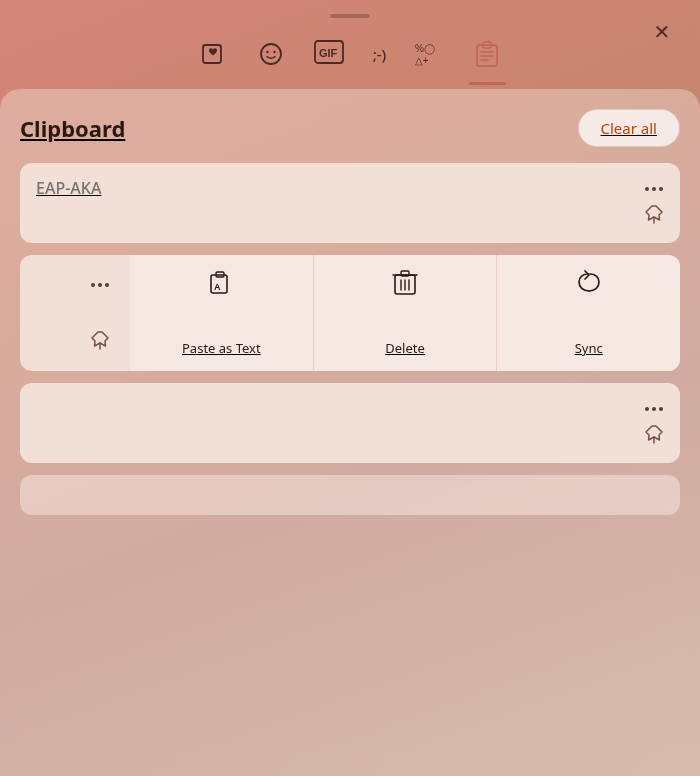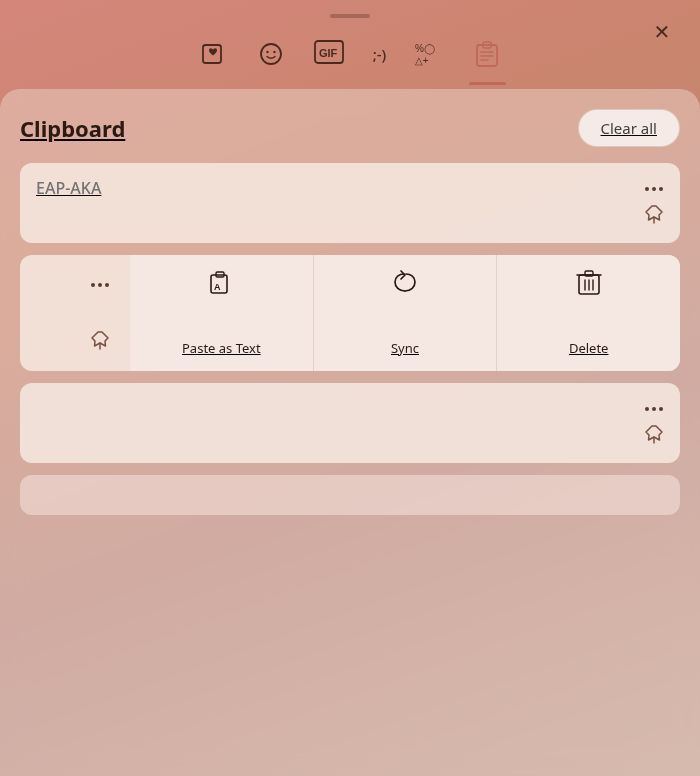--- a/index.html
+++ b/index.html
@@ -102,21 +102,21 @@
       font-weight: 700;
       color: #2a1a12;
     }
 
     .clear-all-btn {
       background: rgba(255,255,255,0.75);
       border: 1px solid rgba(200,170,155,0.5);
       border-radius: 20px;
       padding: 8px 22px;
       font-size: 15px;
-      color: #404040;
+      color: #c2410c;
       cursor: pointer;
       font-family: inherit;
     }
 
     .clipboard-item {
       background: rgba(248,235,228,0.82);
       border-radius: 12px;
       margin-bottom: 12px;
       padding: 14px 16px 12px;
       position: relative;
@@ -326,44 +326,44 @@
     <div class="action-menu">
       <button class="action-btn">
         <span class="action-btn-icon">
           <svg width="28" height="28" viewBox="0 0 28 28" fill="none">
             <rect x="4" y="6" width="16" height="18" rx="2" stroke="#2a1a12" stroke-width="1.6" fill="none"></rect>
             <rect x="9" y="3" width="8" height="5" rx="1.2" stroke="#2a1a12" stroke-width="1.4" fill="none"></rect>
             <text x="7" y="21" font-family="'Segoe UI',sans-serif" font-size="9" font-weight="700" fill="#2a1a12">A</text>
           </svg>
         </span>
         <span class="action-btn-label">Paste as Text</span>
-      </button>
-      <button class="action-btn">
-        <span class="action-btn-icon">
-          <svg width="28" height="28" viewBox="0 0 28 28" fill="none">
-            <path d="M14 22 C8 22 4 18 4 13 C4 8 8 5 13 5" stroke="#2a1a12" stroke-width="1.7" fill="none" stroke-linecap="round"></path>
-            <path d="M14 22 C20 22 24 18 24 13 C24 8 20 5 15 5" stroke="#2a1a12" stroke-width="1.7" fill="none" stroke-linecap="round"></path>
-            <polyline points="10,2 14,6 10,10" stroke="#2a1a12" stroke-width="1.7" fill="none" stroke-linejoin="round" stroke-linecap="round"></polyline>
-          </svg>
-        </span>
-        <span class="action-btn-label">Sync</span>
       </button>
       <button class="action-btn">
         <span class="action-btn-icon">
           <svg width="26" height="28" viewBox="0 0 26 28" fill="none">
             <rect x="3" y="6" width="20" height="19" rx="2" stroke="#2a1a12" stroke-width="1.6" fill="none"></rect>
             <line x1="1" y1="6" x2="25" y2="6" stroke="#2a1a12" stroke-width="1.6" stroke-linecap="round"></line>
             <rect x="9" y="2" width="8" height="5" rx="1.2" stroke="#2a1a12" stroke-width="1.4" fill="none"></rect>
             <line x1="9" y1="11" x2="9" y2="21" stroke="#2a1a12" stroke-width="1.4" stroke-linecap="round"></line>
             <line x1="13" y1="11" x2="13" y2="21" stroke="#2a1a12" stroke-width="1.4" stroke-linecap="round"></line>
             <line x1="17" y1="11" x2="17" y2="21" stroke="#2a1a12" stroke-width="1.4" stroke-linecap="round"></line>
           </svg>
         </span>
         <span class="action-btn-label">Delete</span>
       </button>
+      <button class="action-btn">
+        <span class="action-btn-icon">
+          <svg width="28" height="28" viewBox="0 0 28 28" fill="none">
+            <path d="M14 22 C8 22 4 18 4 13 C4 8 8 5 13 5" stroke="#2a1a12" stroke-width="1.7" fill="none" stroke-linecap="round"></path>
+            <path d="M14 22 C20 22 24 18 24 13 C24 8 20 5 15 5" stroke="#2a1a12" stroke-width="1.7" fill="none" stroke-linecap="round"></path>
+            <polyline points="10,2 14,6 10,10" stroke="#2a1a12" stroke-width="1.7" fill="none" stroke-linejoin="round" stroke-linecap="round"></polyline>
+          </svg>
+        </span>
+        <span class="action-btn-label">Sync</span>
+      </button>
     </div>
   </div>
 
   <div class="clipboard-item">
     <button class="item-more-btn">
       <svg width="20" height="6" viewBox="0 0 20 6" fill="none">
         <circle cx="3" cy="3" r="2" fill="#5a3a30"></circle>
         <circle cx="10" cy="3" r="2" fill="#5a3a30"></circle>
         <circle cx="17" cy="3" r="2" fill="#5a3a30"></circle>
       </svg>

